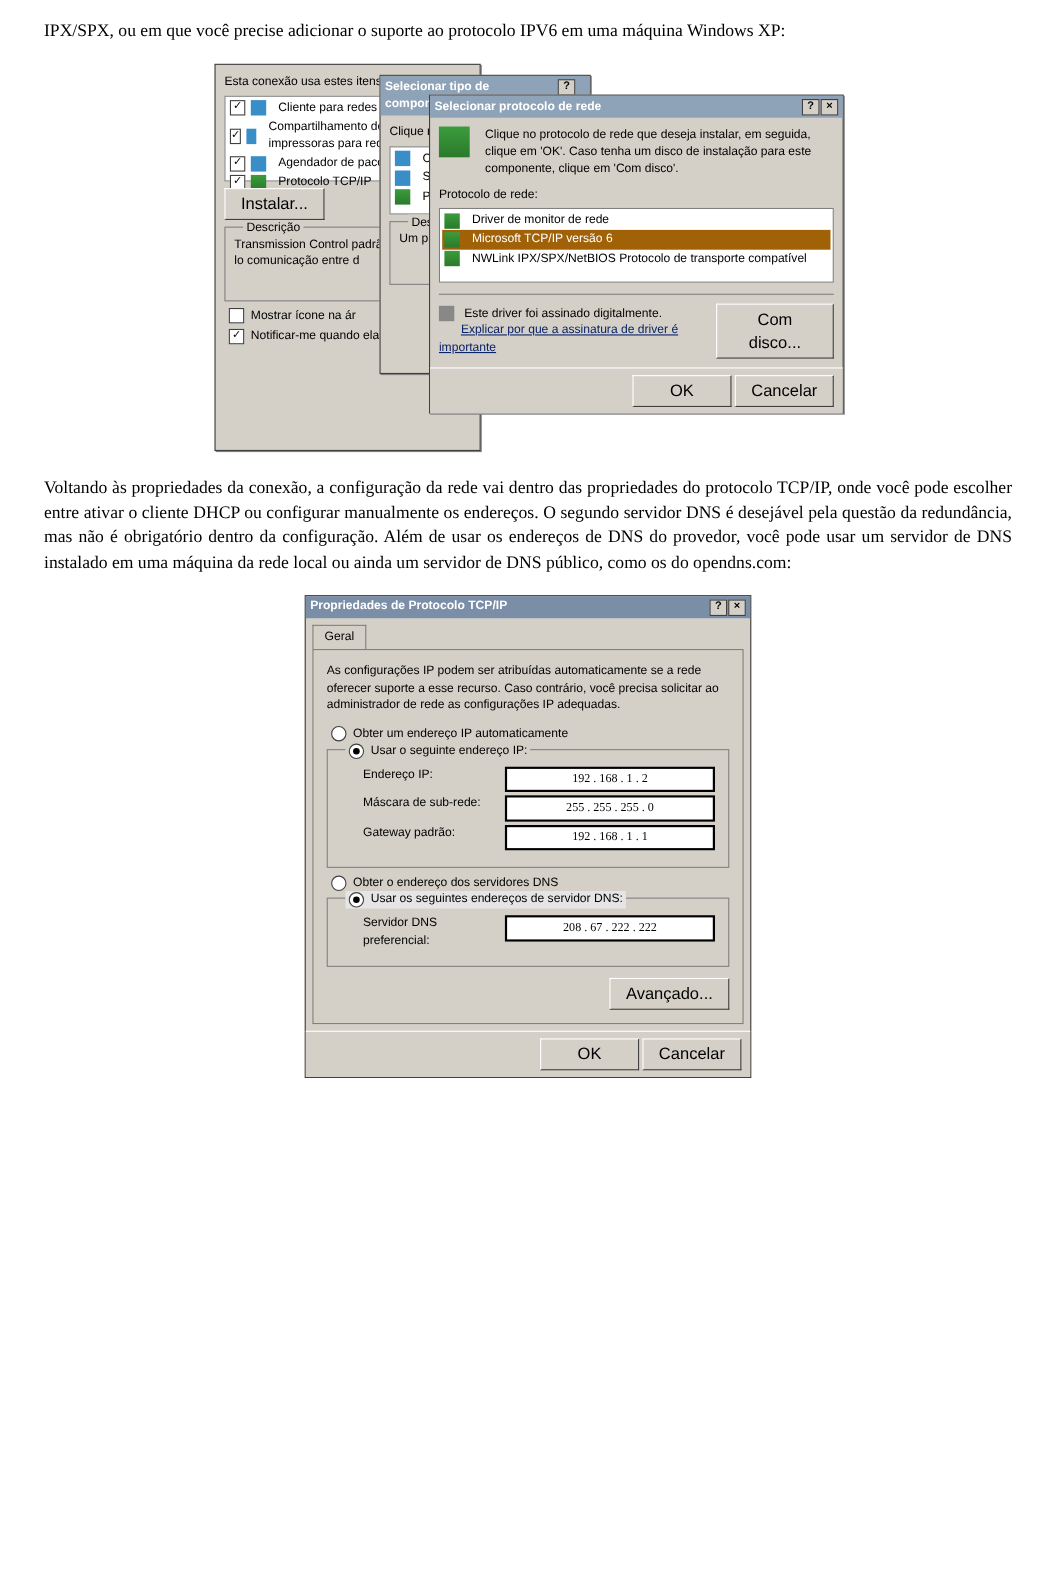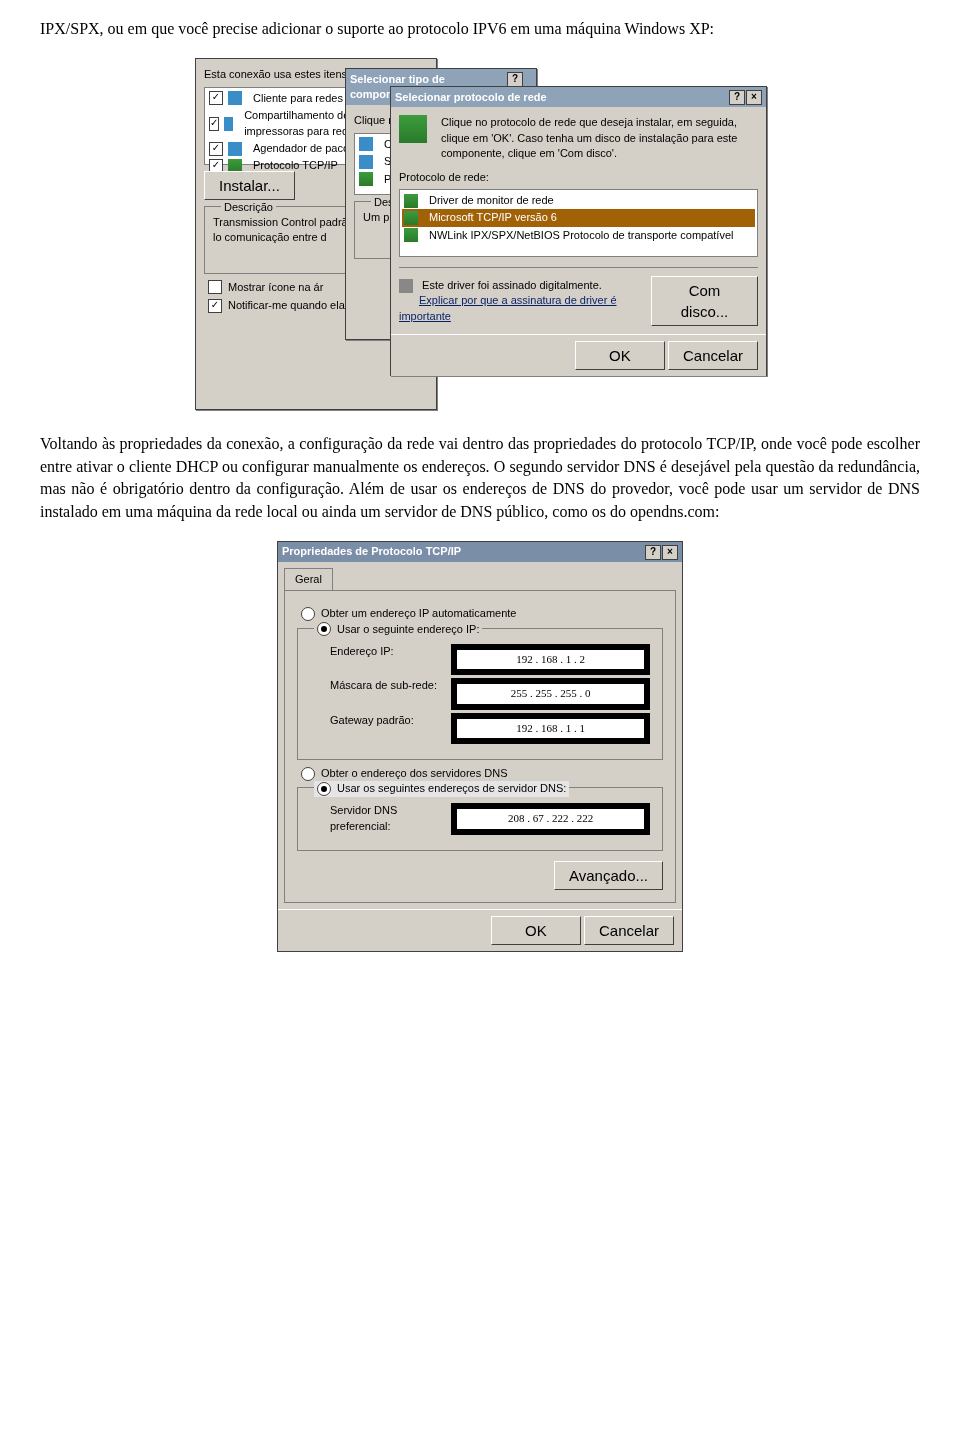--- a/index.html
+++ b/index.html
@@ -183,21 +183,21 @@
   display: flex;
   align-items: flex-start;
   margin: 3px 0;
 }
 .ip-row .lbl {
   flex: 1;
 }
 .ipfield {
   width: 175px;
   background: #fff;
-  border: 6px solid #000000;
+  border: 2px solid #000000;
   padding: 2px 6px;
   font-family: Tahoma;
   font-size: 11px;
   display: flex;
   justify-content: space-around;
   letter-spacing: 0;
 }
 .avanc-row {
   text-align: right;
   margin-top: 10px;
@@ -336,20 +336,21 @@
 
 <div class="tcpip-dialog">
   <div class="titlebar">
     <span>Propriedades de Protocolo TCP/IP</span>
     <span class="winbtns"><span>?</span><span>×</span></span>
   </div>
   <div class="tab-row">
       <div class="tab">Geral</div>
     </div>
   <div class="tab-body">
+    <div class="intro">As configurações IP podem ser atribuídas automaticamente se a rede oferecer suporte a esse recurso. Caso contrário, você precisa solicitar ao administrador de rede as configurações IP adequadas.</div>
 
     <div class="radio-row">
       <span class="radio"></span>
       <span>Obter um endereço IP automaticamente</span>
     </div>
     <div class="groupbox">
       <div class="legend" style="background:#d4d0c8">
         <span class="radio-row" style="margin:0">
           <span class="radio on"></span>
           <span>Usar o seguinte endereço IP:</span>

